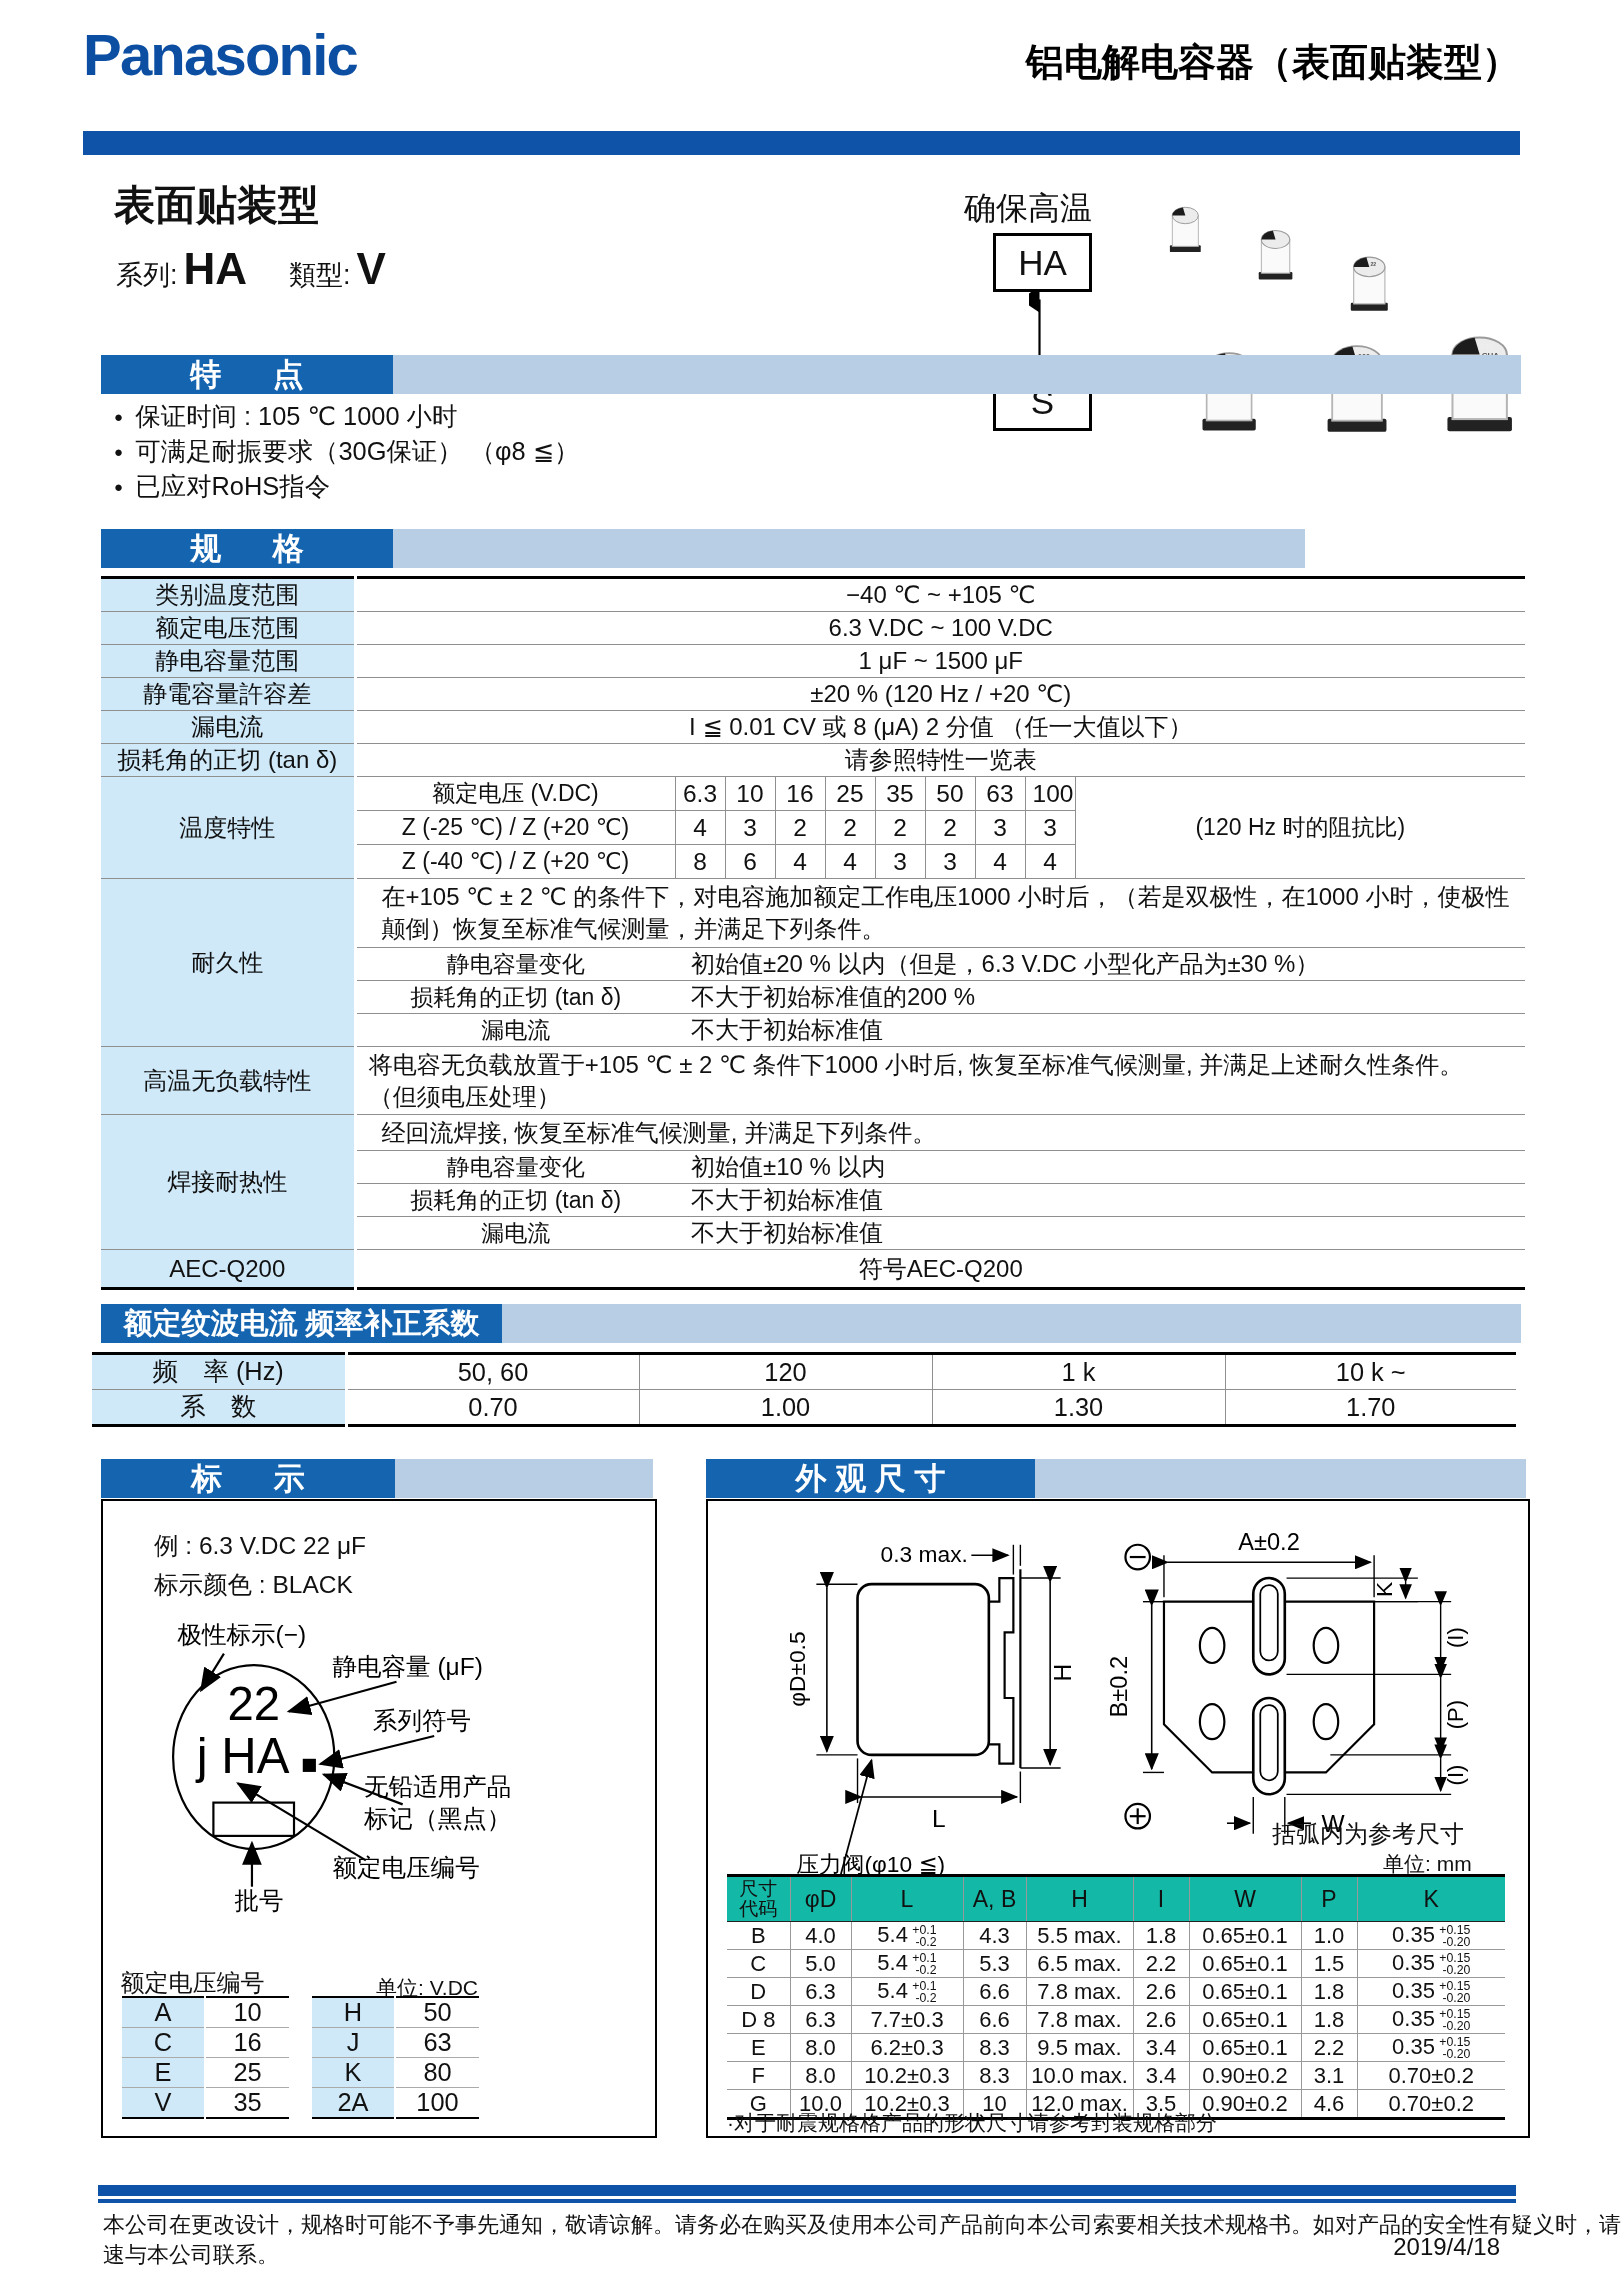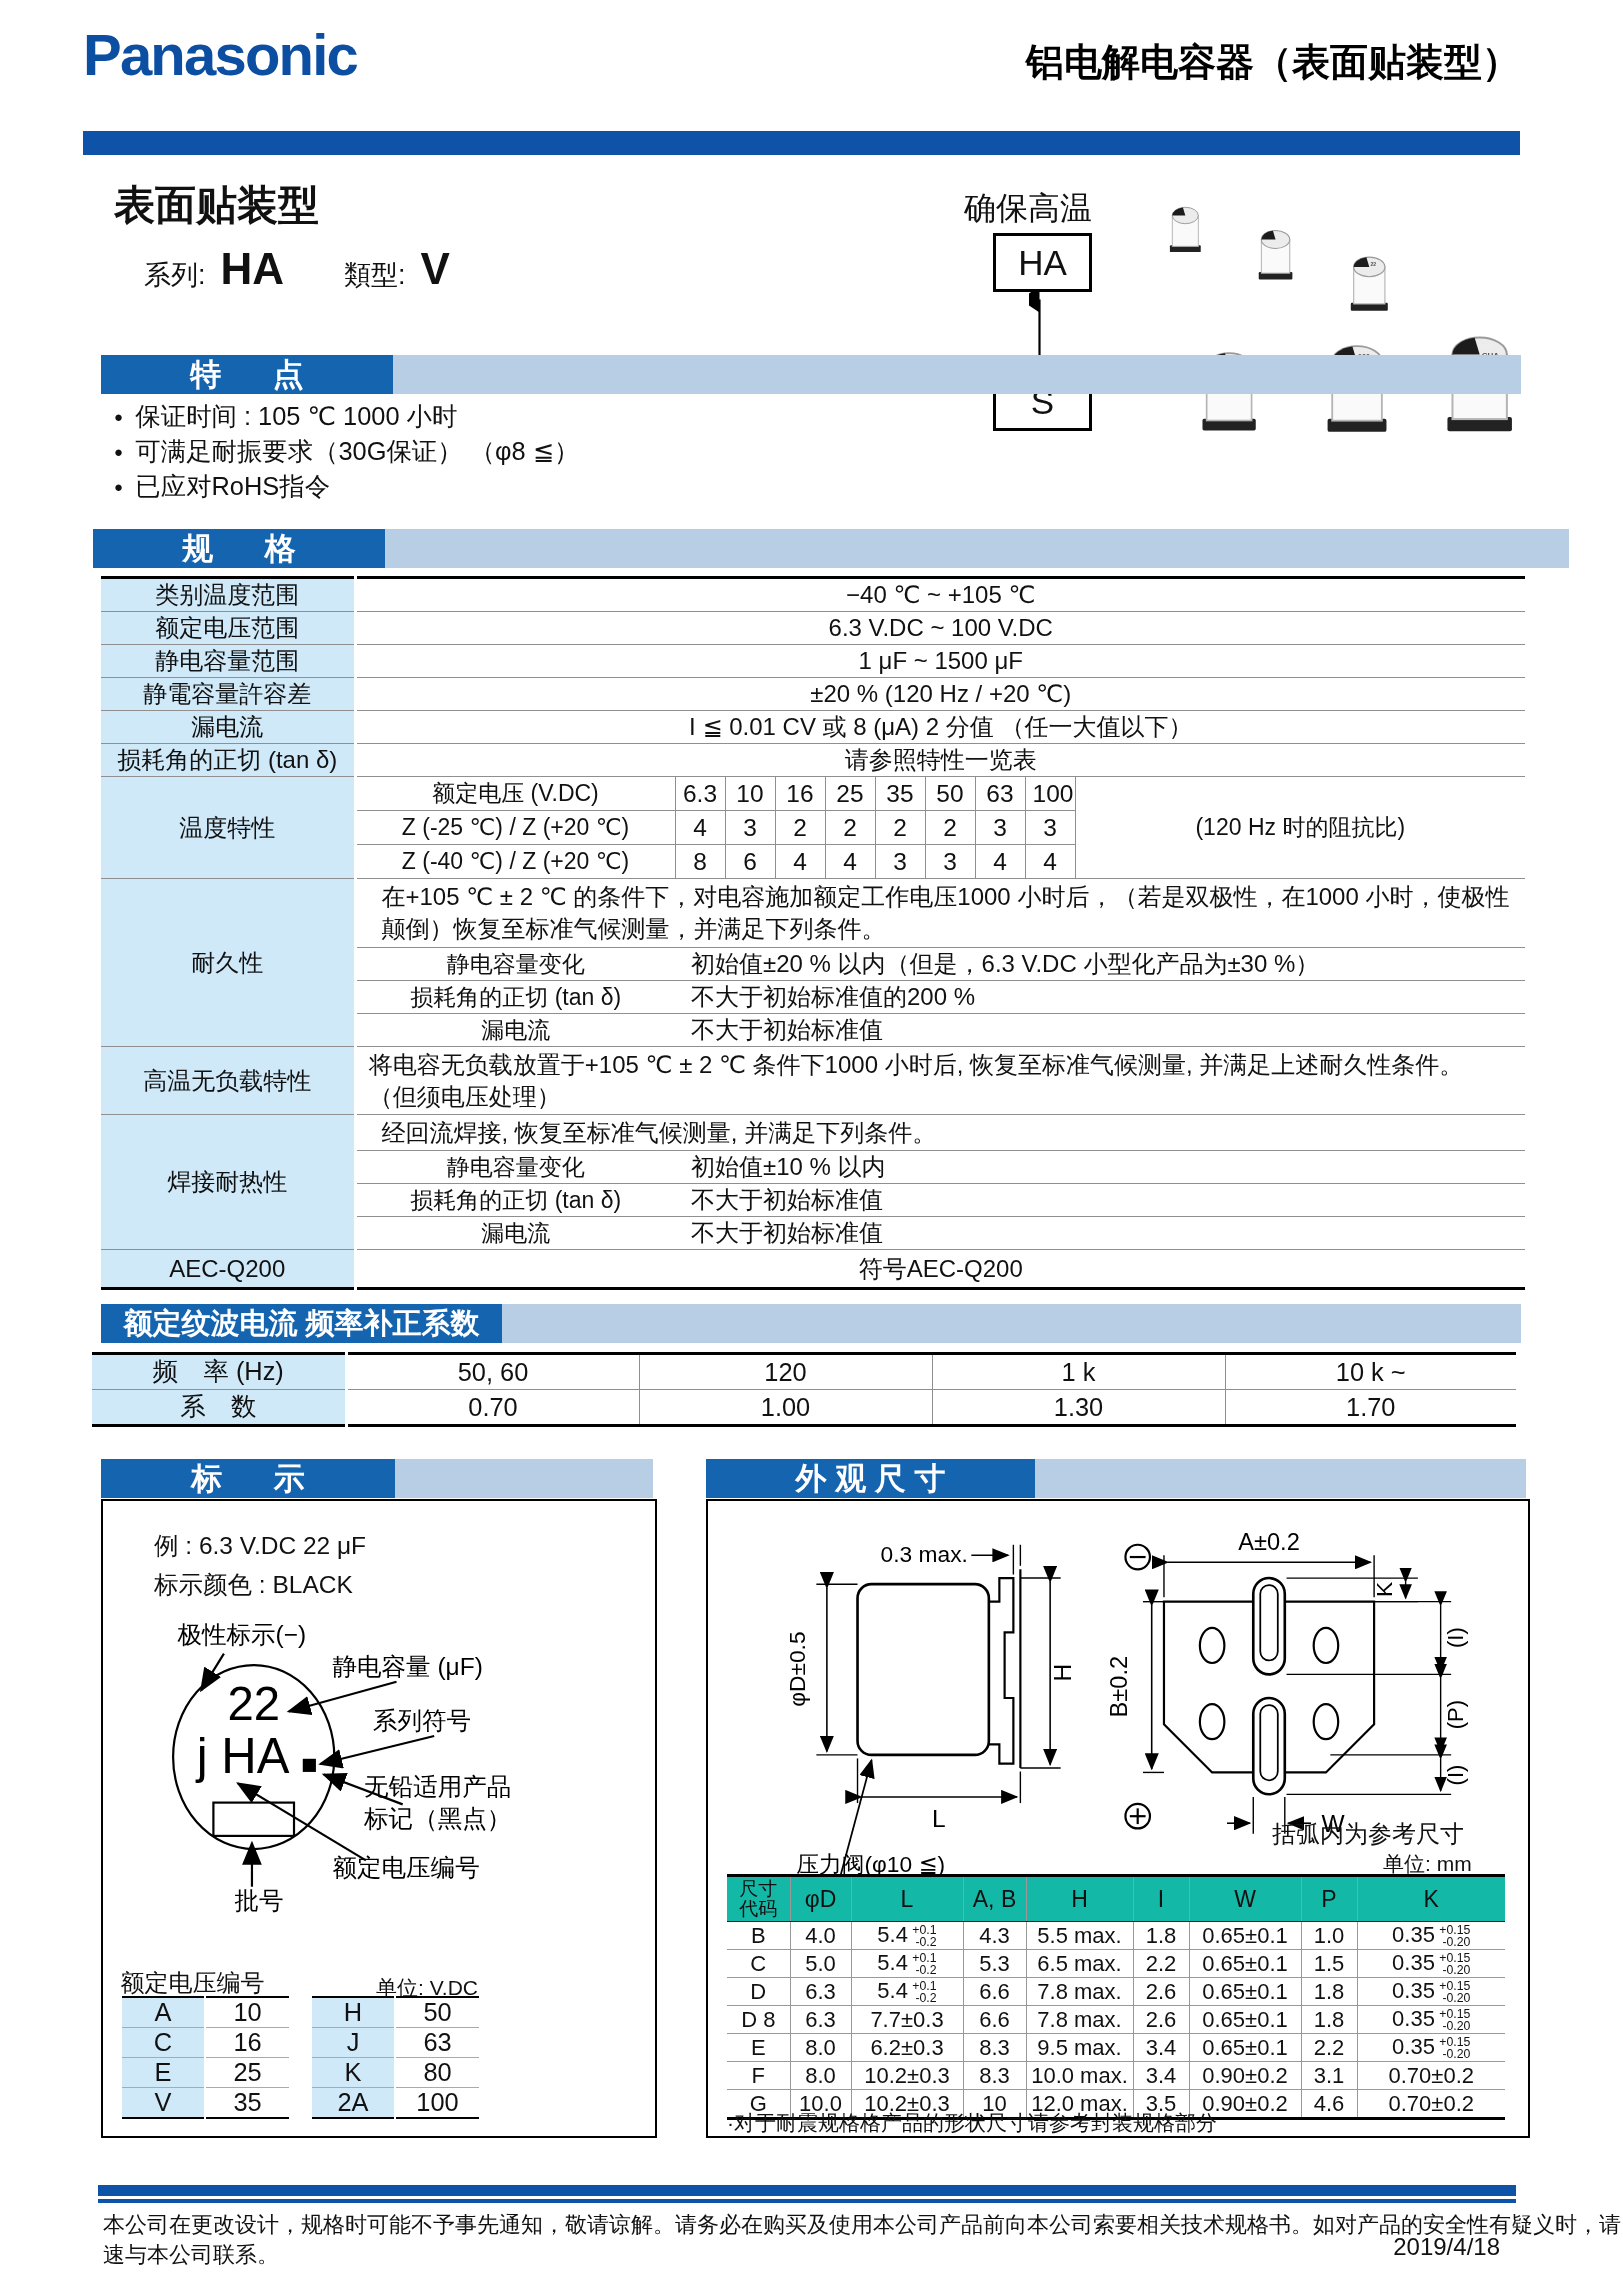--- a/index.html
+++ b/index.html
@@ -6,21 +6,21 @@
   #page{position:relative;width:1623px;height:2295px;background:#fff;margin:0 auto;
         font-family:"Liberation Sans","DejaVu Sans",sans-serif;color:#111;overflow:hidden;}
   .abs{position:absolute;}
   svg{font-family:"Liberation Sans","DejaVu Sans",sans-serif;}
 
   
   .logo{left:83px;top:21px;font-size:58px;font-weight:bold;color:#0b4ea2;letter-spacing:-1.8px;}
   .doc-title{right:103px;top:37px;font-size:38px;font-weight:bold;color:#000;}
   .top-rule{left:83px;top:131px;width:1437px;height:24px;background:#0f53a8;}
   .product-title{left:114px;top:178px;font-size:41px;font-weight:bold;}
-  .series-line{left:144px;top:244px;display:flex;align-items:baseline;gap:15px;}
+  .series-line{left:116px;top:244px;display:flex;align-items:baseline;gap:6px;}
   .series-line .sm{font-size:27px;}
   .series-line .big{font-size:44px;font-weight:bold;}
   .series-line .gap{width:30px;}
   .badge-label{left:964px;top:187px;font-size:32px;}
   .badge-box{width:93px;height:53px;border:3.5px solid #000;display:flex;align-items:center;justify-content:center;
              font-size:35px;background:#fff;}
   .badge-ha{left:993px;top:233px;}
   .badge-s{left:993px;top:372px;}
   .badge-arrow{left:1029px;top:289px;}
 
@@ -177,21 +177,21 @@
     <div class="feat-item">
       <span class="dot">●</span>
       <span>可满足耐振要求（30G保证） （φ8 ≦）</span>
       </div>
     <div class="feat-item">
       <span class="dot">●</span>
       <span>已应对RoHS指令</span>
       </div>
   </div>
 
-  <div class="sec-bar" style="left:93px;top:529px;width:1476px">
+  <div class="sec-bar" style="left:101px;top:529px;width:1204px">
     <div class="sec-blue" style="width:292px">规      格</div>
   </div>
 
   <table class="spec">
     <colgroup>
         <col style="width:254px">
         <col style="width:320px">
       <col style="width:50px">
         <col style="width:50px">
         <col style="width:50px">

